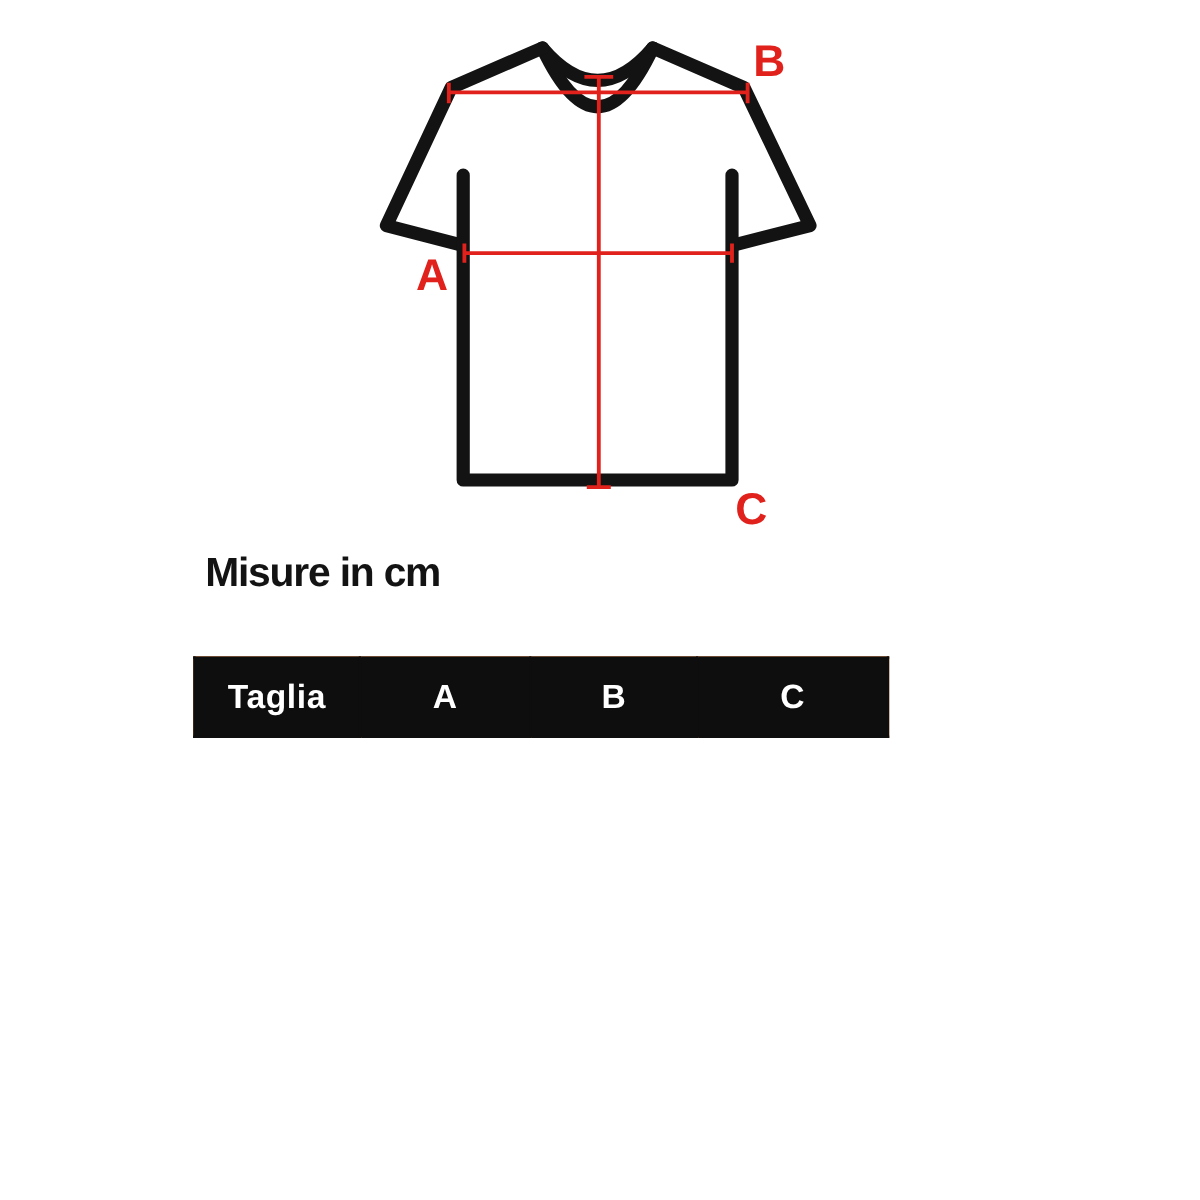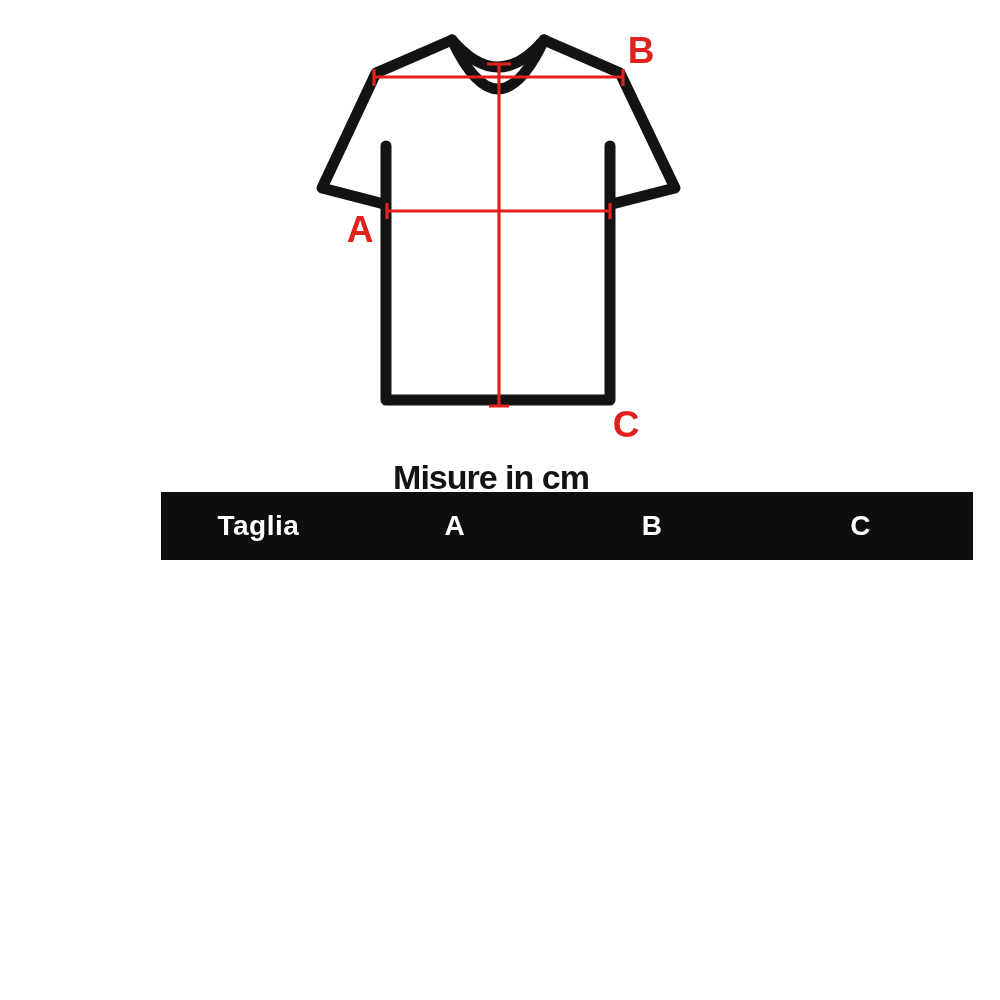--- a/index.html
+++ b/index.html
@@ -22,37 +22,37 @@
     width: 1000px;
     height: 460px;
   }
   .measure-label {
     font-family: "Liberation Sans", sans-serif;
     font-weight: bold;
     font-size: 37px;
   }
   .page-title {
     position: absolute;
-    left: 151px;
+    left: 171px;
     top: 456px;
     width: 680px;
     height: 42px;
     line-height: 42px;
-    text-align: center;
+    text-align: left;
     font-size: 34px;
     font-weight: bold;
     letter-spacing: -1px;
     color: #131313;
     margin: 0;
   }
   .size-table {
     position: absolute;
     left: 161px;
-    top: 492px;
-    width: 812px;
+    top: 547px;
+    width: 580px;
     border-collapse: collapse;
     table-layout: fixed;
     background: #f97316;
   }
   .size-table col.c1 { width: 23.8%; }
   .size-table col.c2 { width: 24.7%; }
   .size-table col.c3 { width: 24.0%; }
   .size-table col.c4 { width: 27.5%; }
   .size-table th {
     background: #0e0e0e;

